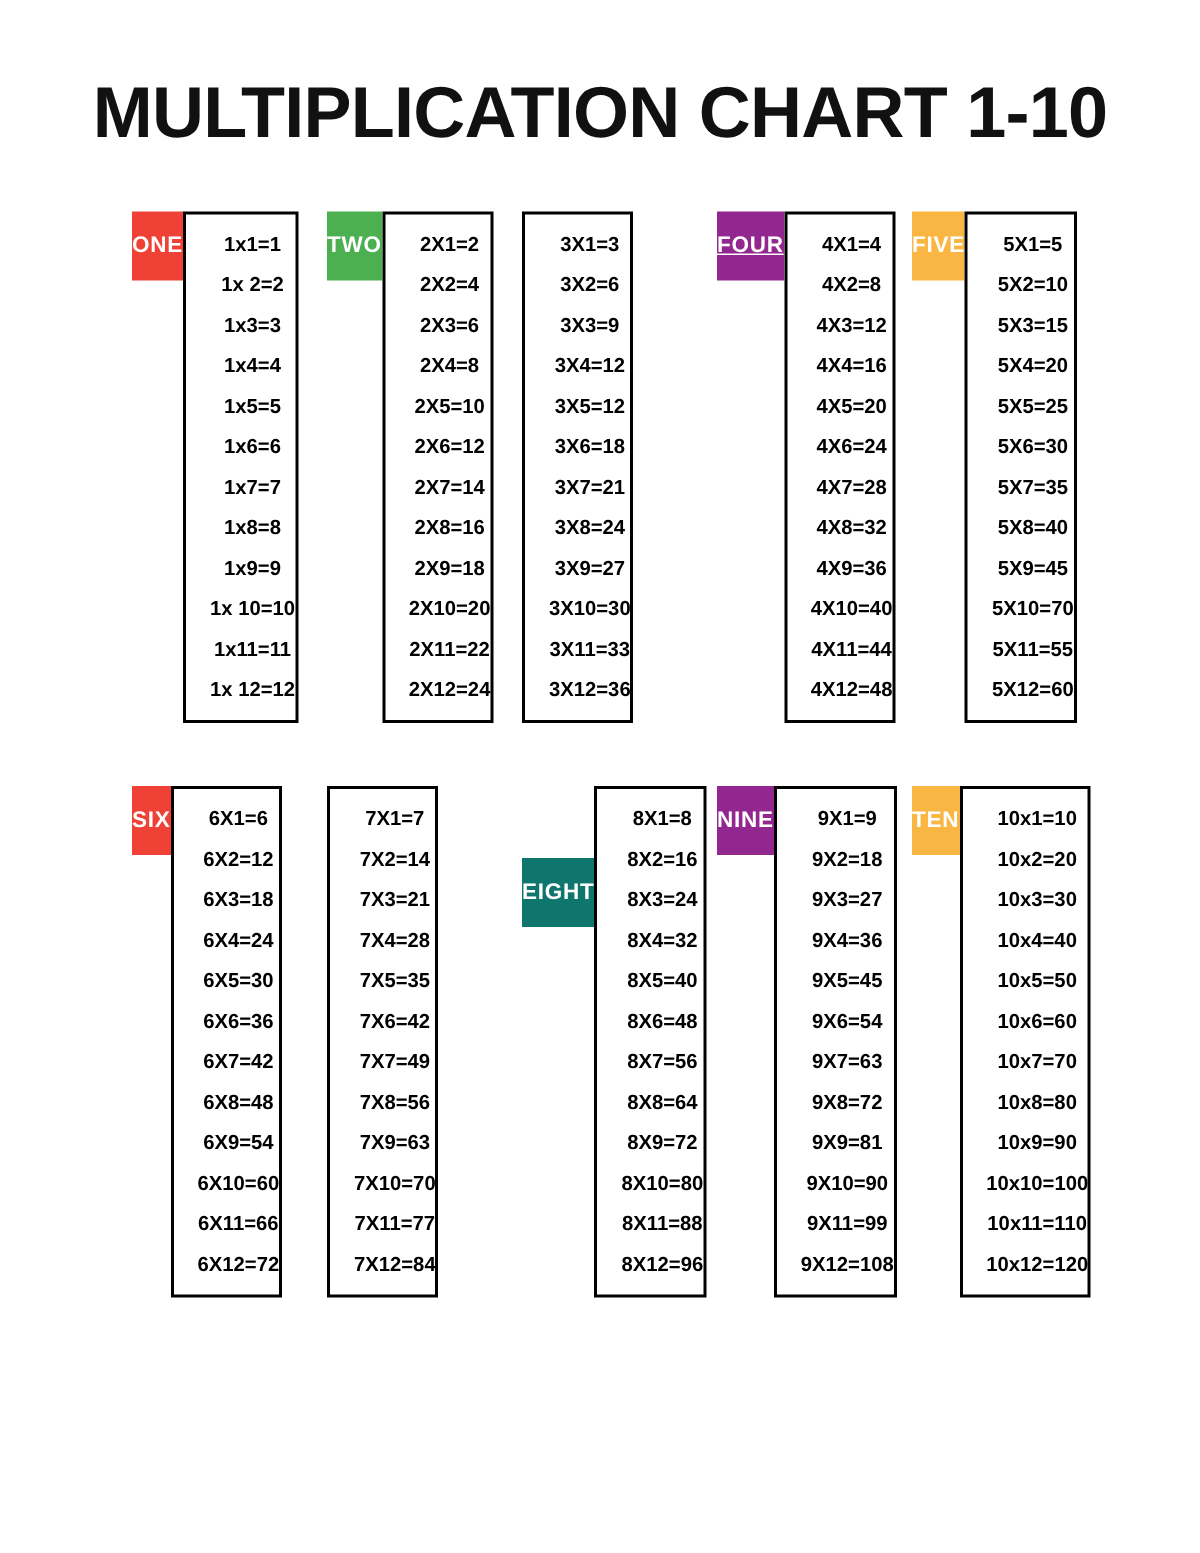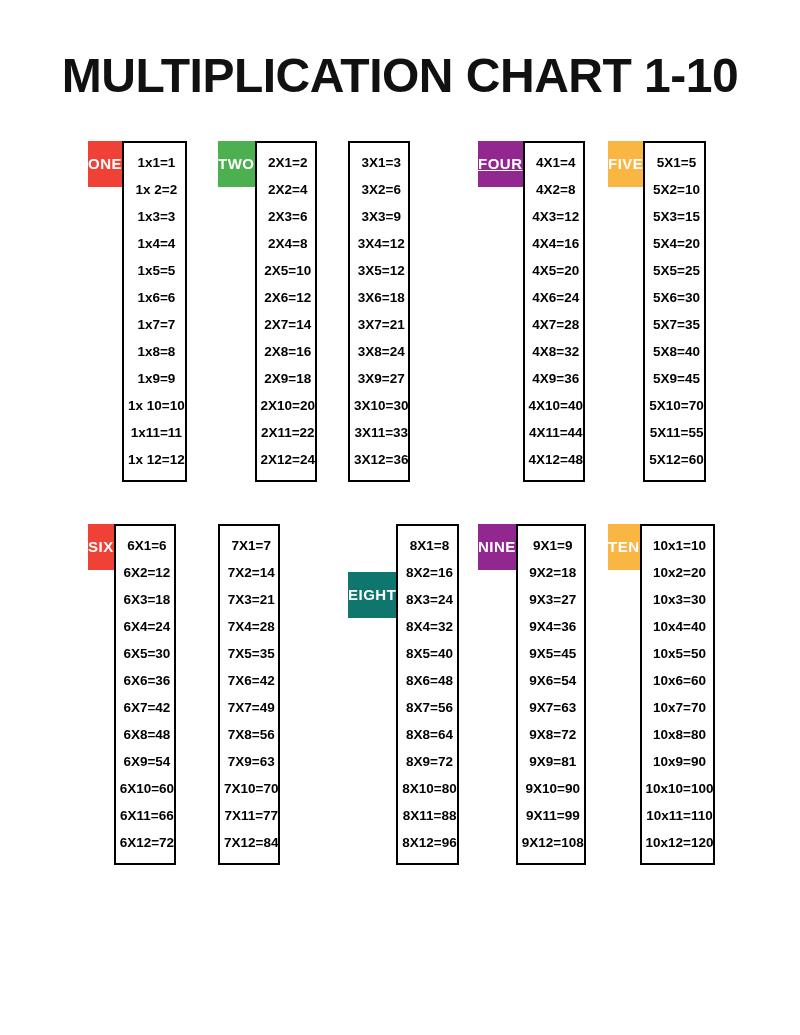--- a/index.html
+++ b/index.html
@@ -52,21 +52,21 @@
     text-align: center;
     color: #ffffff;
     font-weight: bold;
     font-size: 15px;
     letter-spacing: 0.5px;
   }
   .table-body {
     border: 2px solid #000000;
     border-top: 2px solid #000000;
     background: #ffffff;
-    padding: 6px 0 7px 4px;
+    padding: 6px 0 7px 16px;
   }
   .cell {
     text-align: center;
     font-size: 13.5px;
     font-weight: bold;
     line-height: 27px;
     height: 27px;
     white-space: nowrap;
     color: #000000;
   }

